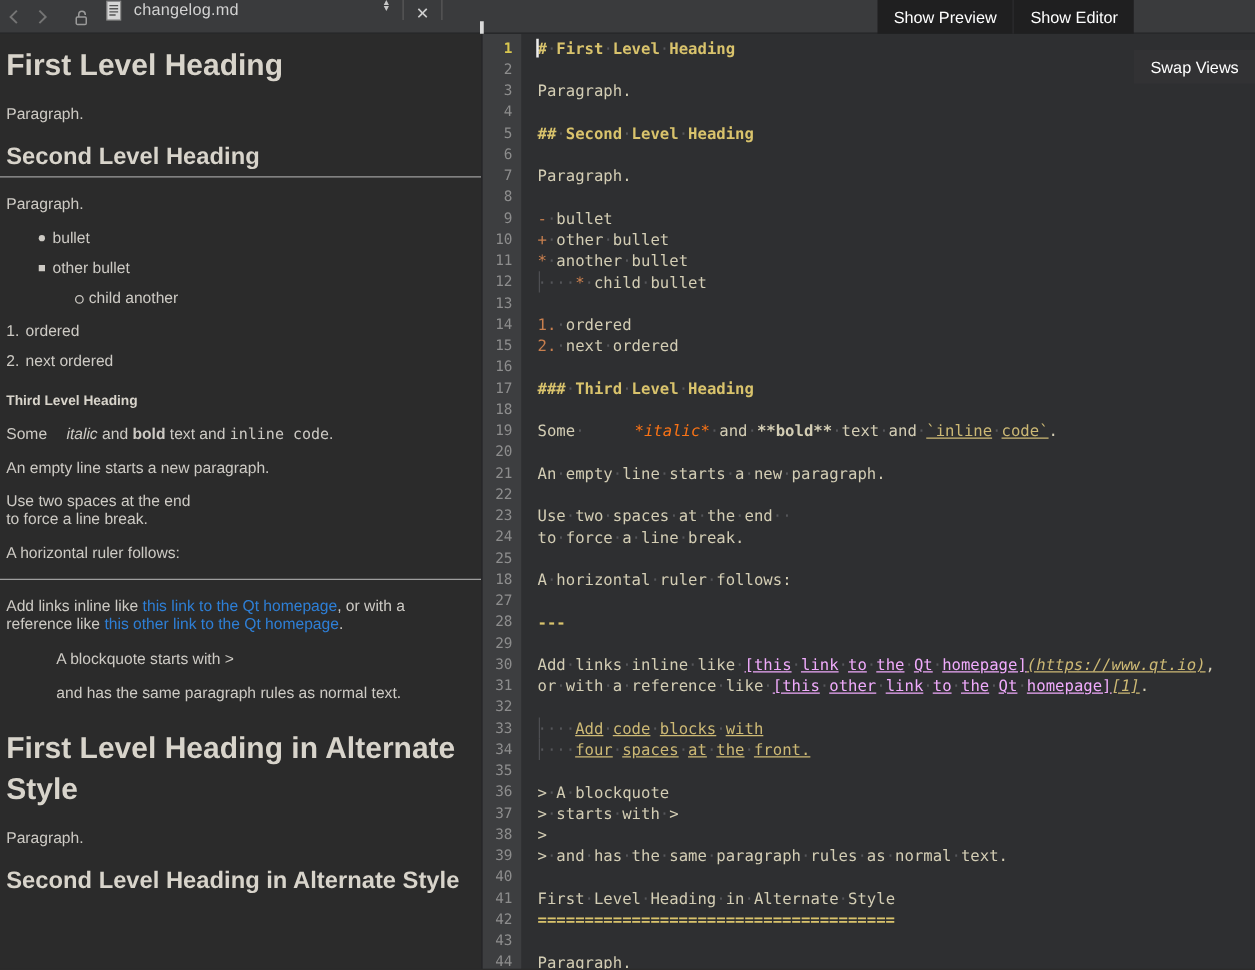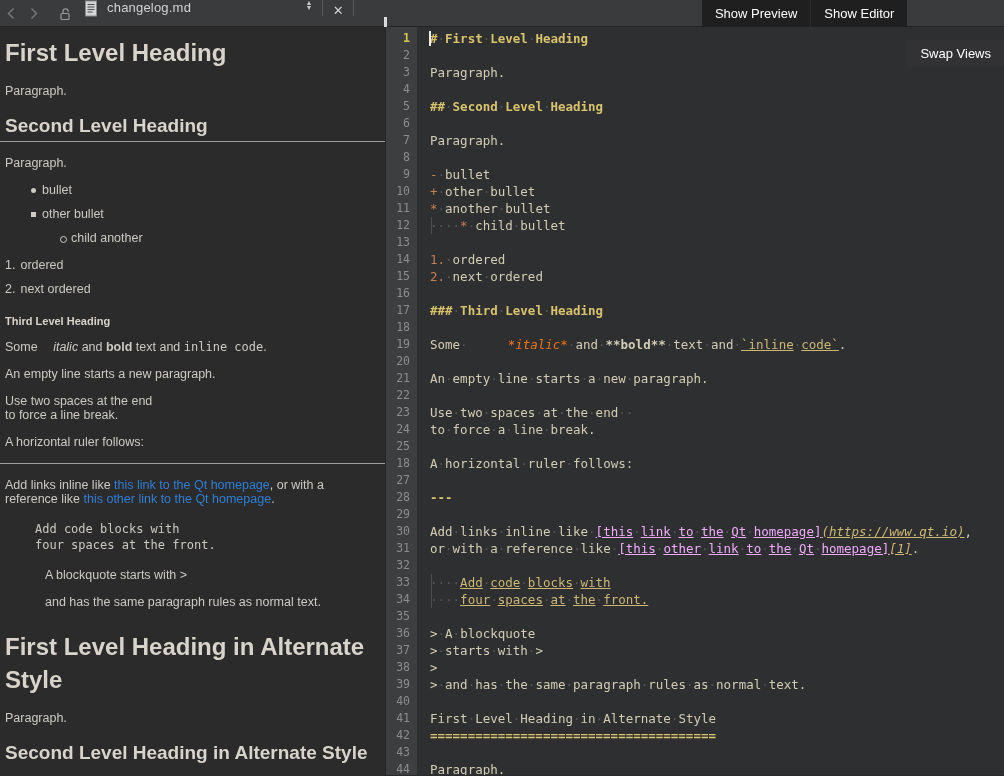--- a/index.html
+++ b/index.html
@@ -178,21 +178,20 @@
 
       <h3>Third Level Heading</h3>
       <p><span>Some </span><em>italic</em><span> and </span><b>bold</b><span> text and </span><span class="mono">inline code</span><span>.</span></p>
       <p>An empty line starts a new paragraph.</p>
       <p><span>Use two spaces at the end</span><br><span>to force a line break.</span></p>
       <p>A horizontal ruler follows:</p>
       <hr class="rule">
 
       <p><span>Add links inline like </span><a>this link to the Qt homepage</a><span>, or with a reference like </span><a>this other link to the Qt homepage</a><span>.</span></p>
 
-      <div class="code-block"><div>Add code blocks with</div><div>four spaces at the front.</div></div>
 
       <div class="bq">
         <p>A blockquote starts with &gt;</p>
         <p>and has the same paragraph rules as normal text.</p>
       </div>
 
       <h1 class="alt">First Level Heading in Alternate Style</h1>
       <p>Paragraph.</p>
       <h2>Second Level Heading in Alternate Style</h2>
 

